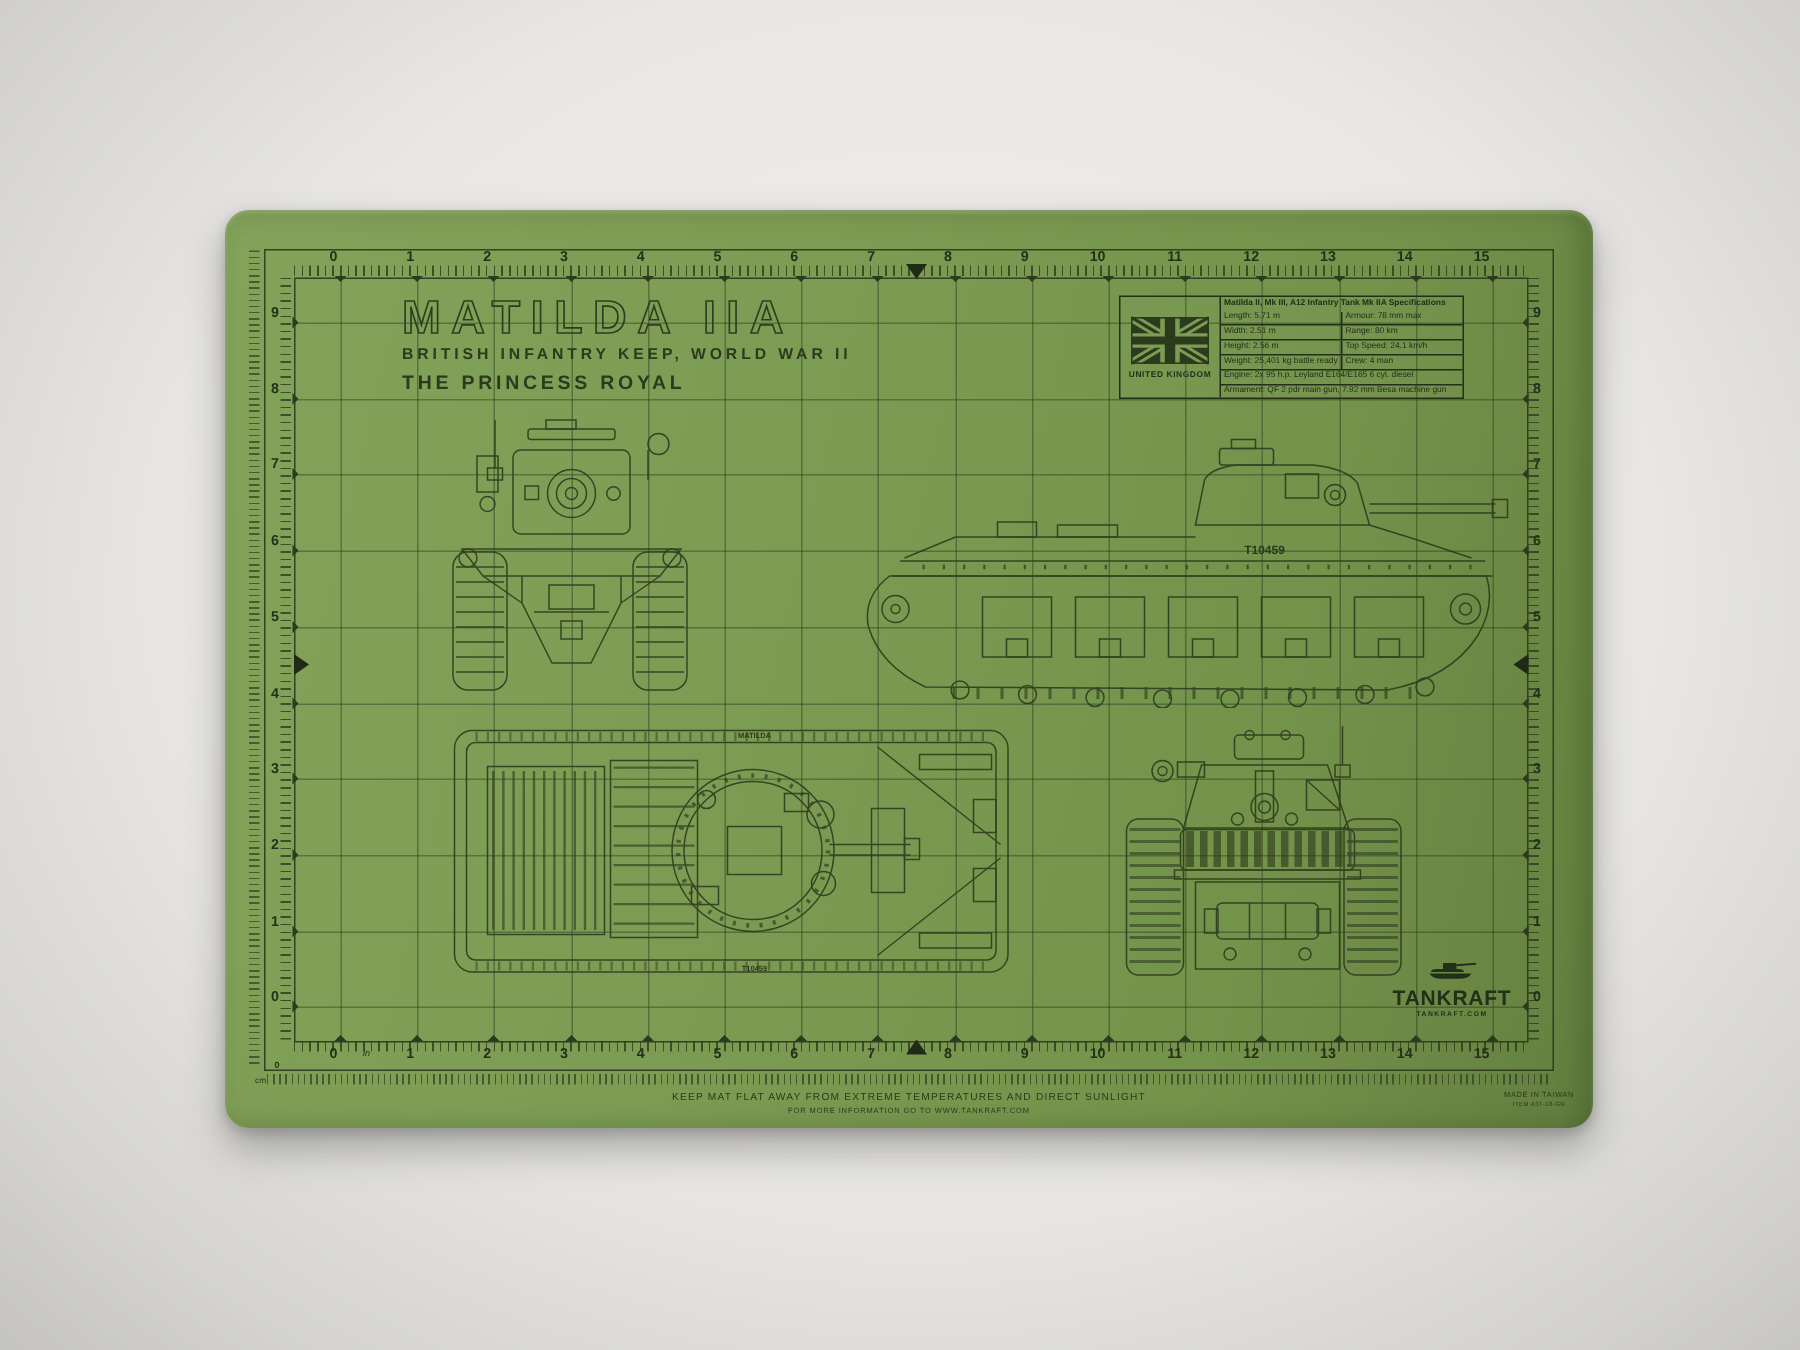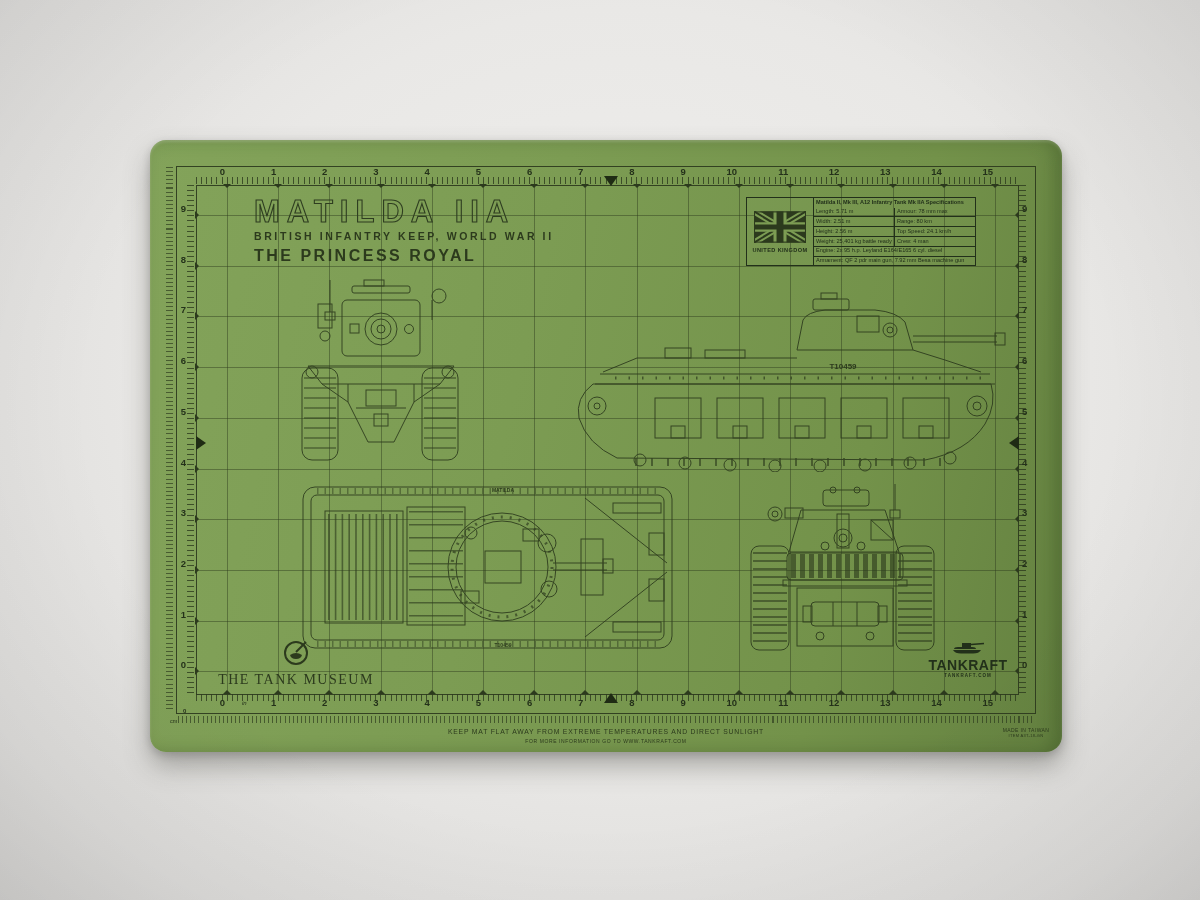--- a/index.html
+++ b/index.html
@@ -32,25 +32,25 @@
   .hl::after{right:-1px;top:-4px;border-right-color:#2c3a1d;}
   .rl{position:absolute;font-size:9.5px;font-weight:bold;color:#24311a;z-index:3;letter-spacing:0;}
   .rl.side{width:16px;}
   .arrow{position:absolute;width:0;height:0;border:7px solid transparent;z-index:3;}
   .arrow.down{border-top:10px solid #1f2b14;}
   .arrow.up{border-bottom:10px solid #1f2b14;}
   .arrow.right{border-left:10px solid #1f2b14;}
   .arrow.left{border-right:10px solid #1f2b14;}
   .unit{position:absolute;font-size:6px;font-style:italic;color:#24311a;z-index:3;}
   
-  .title{position:absolute;left:104px;top:56px;z-index:3;}
+  .title{position:absolute;left:118px;top:56px;z-index:3;}
   .title .main{font-size:31px;font-weight:bold;letter-spacing:7px;color:transparent;
     -webkit-text-stroke:1.1px #2e3d20;line-height:1;}
   .title .sub{font-size:10.5px;font-weight:bold;letter-spacing:2.6px;color:#2c3a1d;margin-top:3px;}
-  .title .roy{font-size:16px;font-weight:bold;letter-spacing:2.5px;color:#2c3a1d;margin-top:5px;}
+  .title .roy{font-size:13px;font-weight:bold;letter-spacing:2.5px;color:#2c3a1d;margin-top:5px;}
   
   .spec{position:absolute;left:596px;top:57px;width:228px;display:flex;border:1.4px solid #22301a;
     z-index:3;color:#22301a;background:rgba(255,255,255,0.02);}
   .flagcell{width:62px;border-right:1.2px solid #22301a;display:flex;flex-direction:column;
     align-items:center;justify-content:center;padding:3px 2px;}
   .flagcell svg{display:block;}
   .country{font-size:5.6px;font-weight:bold;letter-spacing:.4px;margin-top:4px;white-space:nowrap;}
   .spectbl{flex:1;display:flex;flex-direction:column;}
   .sprow{display:flex;border-top:1px solid #22301a;font-size:5.6px;line-height:1;}
   .sprow:first-child{border-top:none;}
@@ -322,28 +322,20 @@
           <circle cx="75" cy="154" r="4"></circle>
             <circle cx="125" cy="154" r="4"></circle>
           <rect x="6" y="64" width="38" height="104" rx="8"></rect>
           <line x1="25" y1="70" x2="25" y2="164" stroke-width="34" stroke-dasharray="2,6" opacity=".65"></line>
           <rect x="151" y="64" width="38" height="104" rx="8"></rect>
           <line x1="170" y1="70" x2="170" y2="164" stroke-width="34" stroke-dasharray="2,6" opacity=".65"></line>
         </g>
       </svg>
     </div>
 
-    <div class="museum">
-      <svg width="28" height="28" viewBox="0 0 28 28">
-        <circle cx="14" cy="15" r="11" fill="none" stroke="#2c3a1d" stroke-width="2"></circle>
-        <path d="M8,17 q6,-4 12,0 q-1,4 -6,4 q-5,0 -6,-4 z" fill="#2c3a1d"></path>
-        <line x1="14" y1="14" x2="24" y2="4" stroke="#2c3a1d" stroke-width="2"></line>
-      </svg>
-      <div class="mtext">THE TANK MUSEUM</div>
-    </div>
 
     <div class="brand">
       <svg width="40" height="13" viewBox="0 0 40 13">
         <path d="M10,6 h14 q4,0 4,2 h-22 q0,-2 4,-2 z" fill="#22301a"></path>
         <rect x="14" y="2" width="9" height="4" fill="#22301a"></rect>
         <line x1="23" y1="3.5" x2="36" y2="2.5" stroke="#22301a" stroke-width="1.4"></line>
         <path d="M5,9 h28 q-2,3.5 -8,3.5 h-12 q-6,0 -8,-3.5 z" fill="#22301a"></path>
       </svg>
       <div class="btext">TANKRAFT</div>
       <div class="bsub">TANKRAFT.COM</div>

